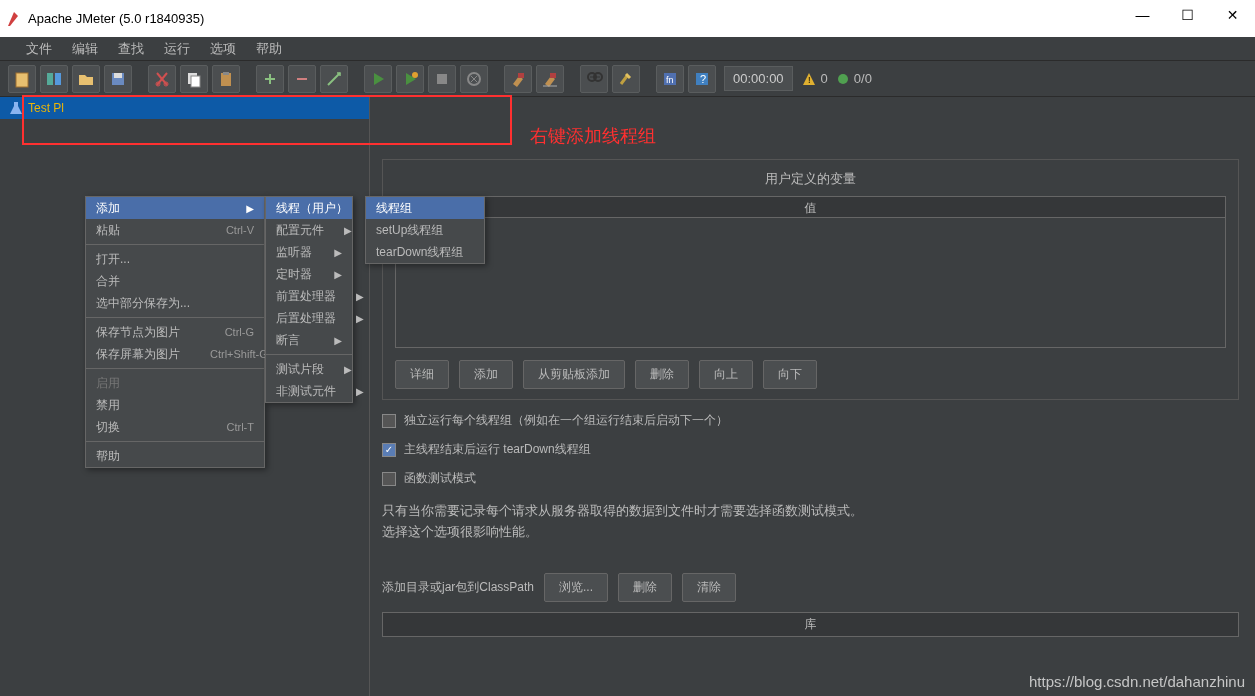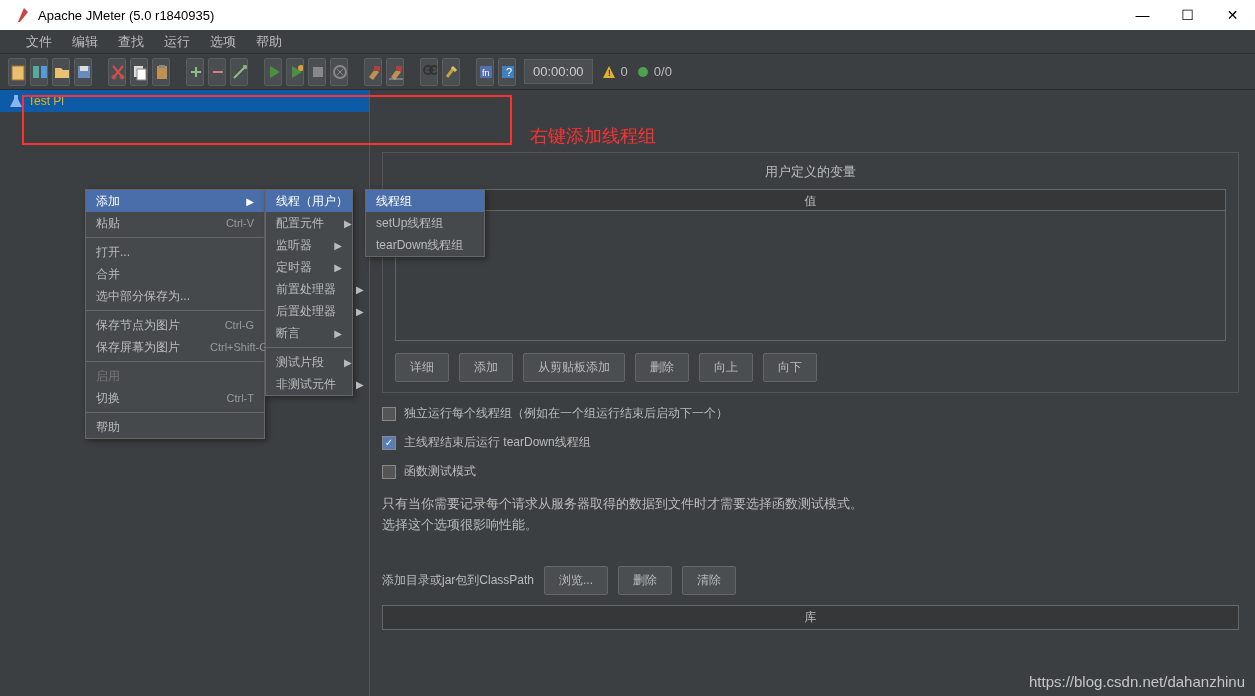--- a/index.html
+++ b/index.html
@@ -1,31 +1,31 @@
 <!DOCTYPE html>
 <html><head>
 <meta charset="utf-8">
 <style>
 * { margin: 0; padding: 0; box-sizing: border-box; font-family: "Microsoft YaHei", Arial, sans-serif; }
 body { background: #3c3f41; color: #bbbbbb; width: 1255px; height: 696px; overflow: hidden; position: relative; }
 
 
-.titlebar { background: #ffffff; height: 30px; display: flex; align-items: center; padding: 0 16px; position: relative; }
+.titlebar { background: #ffffff; height: 37px; display: flex; align-items: center; padding: 0 6px; position: relative; }
 .titlebar .feather { width: 14px; height: 18px; margin-right: 8px; }
 .titlebar .title { color: #000; font-size: 13px; }
 .titlebar .win-controls { position: absolute; right: 0; top: 0; display: flex; }
 .titlebar .win-btn { width: 45px; height: 30px; display: flex; align-items: center; justify-content: center; color: #000; font-size: 14px; }
 
 
 .menubar { background: #3c3f41; height: 24px; display: flex; align-items: center; padding: 0 16px; border-bottom: 1px solid #2b2b2b; }
 .menubar .menu-item { color: #bbbbbb; font-size: 13px; padding: 3px 10px; }
 
 
 .toolbar { background: #3c3f41; height: 36px; display: flex; align-items: center; padding: 4px 6px; border-bottom: 1px solid #2b2b2b; gap: 0; }
-.toolbar .tbtn { width: 18px; height: 28px; display: flex; align-items: center; justify-content: center; background: #4b4e50; border: 1px solid #5a5d5e; border-radius: 2px; margin: 0 2px; }
+.toolbar .tbtn { width: 28px; height: 28px; display: flex; align-items: center; justify-content: center; background: #4b4e50; border: 1px solid #5a5d5e; border-radius: 2px; margin: 0 2px; }
 .toolbar .tspacer { width: 12px; }
 .toolbar .timer { background: #4b4e50; border: 1px solid #5a5d5e; padding: 4px 8px; color: #cccccc; font-size: 13px; margin-left: 6px; }
 .toolbar .warn-cnt, .toolbar .err-cnt { display: flex; align-items: center; gap: 4px; margin-left: 8px; font-size: 13px; color: #bbbbbb; }
 
 
 .main { display: flex; height: calc(100% - 90px); }
 .tree-panel { width: 370px; background: #3c3f41; border-right: 1px solid #555; position: relative; }
 .tree-row { display: flex; align-items: center; padding: 4px 8px; height: 22px; }
 .tree-row.selected { background: #0d5aa7; color: #fff; }
 .tree-icon { width: 16px; height: 16px; margin-right: 4px; }
@@ -274,20 +274,23 @@
         </div>
         <div class="cm-row">
           <span>保存屏幕为图片</span>
           <span class="shortcut">Ctrl+Shift-G</span>
         </div>
         <div class="cm-sep"></div>
         <div class="cm-row disabled">
           <span>启用</span>
         </div>
         <div class="cm-row">
+          <span>禁用</span>
+        </div>
+        <div class="cm-row">
           <span>切换</span>
           <span class="shortcut">Ctrl-T</span>
         </div>
         <div class="cm-sep"></div>
         <div class="cm-row">
           <span>帮助</span>
         </div>
       </div>
     <div class="context-menu cm2" id="cm2">
         <div class="cm-row selected">

